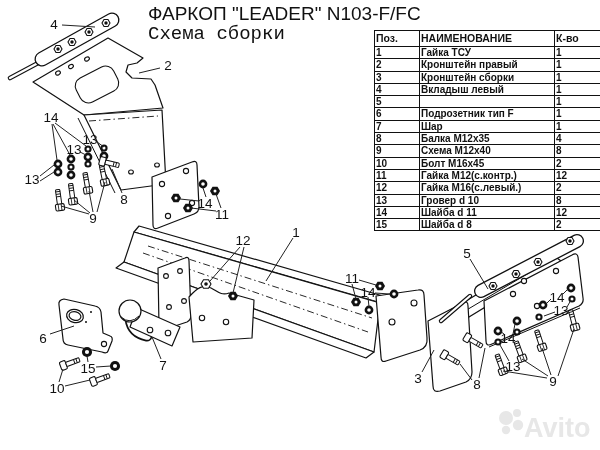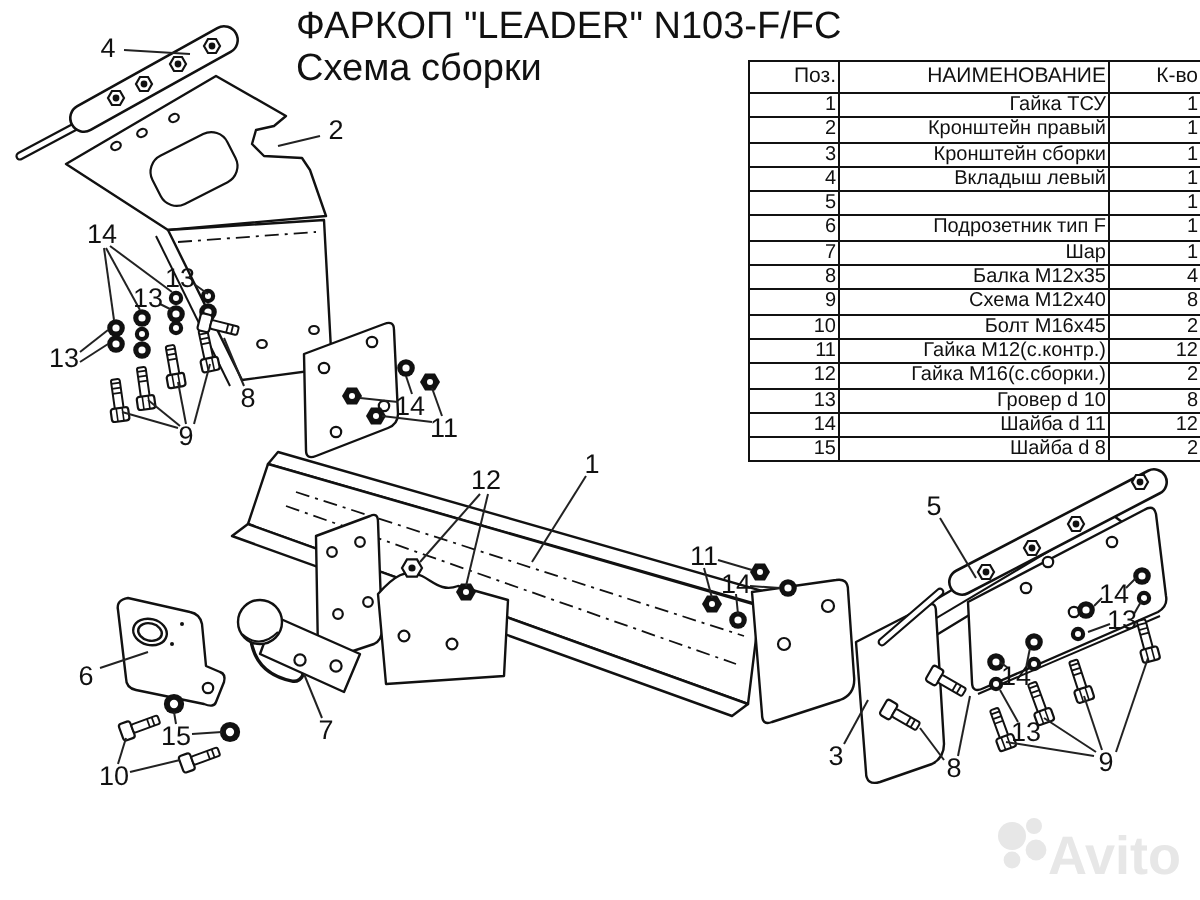--- a/index.html
+++ b/index.html
@@ -1,24 +1,24 @@
 <!DOCTYPE html>
 <html><head>
 <meta charset="utf-8">
 <style>
   html,body{margin:0;padding:0;background:#fff;}
   .stage{position:relative;width:600px;height:450px;background:#fff;overflow:hidden;
          font-family:"Liberation Sans",sans-serif;color:#111;}
   .title{position:absolute;left:148px;top:3px;line-height:21px;}
   .title .l1{font-size:19px;}
-  .title .l2{font-size:19px;}
+  .title .l2{font-size:19px;font-family:Liberation Mono, monospace;}
   .parts-table{position:absolute;left:374px;top:30px;width:223px;border-collapse:collapse;
                font-size:10px;table-layout:fixed;}
-  .parts-table th,.parts-table td{border:1px solid #111;text-align:right;padding:0 1px;
-               line-height:11.3px;height:11.3px;overflow:hidden;white-space:nowrap;font-weight:normal;}
+  .parts-table th,.parts-table td{border:1px solid #111;text-align:left;padding:0 1px;
+               line-height:11.3px;height:11.3px;overflow:hidden;white-space:nowrap;font-weight:bold;}
   .parts-table th{height:15px;line-height:15px;font-size:10.5px;}
   .c-pos{width:42px}.c-name{width:132px}.c-qty{width:43px}
   svg{position:absolute;left:0;top:0;}
   .ln{fill:#fff;stroke:#111;stroke-width:1.2;stroke-linejoin:round;}
   .lnf{fill:none;stroke:#111;stroke-width:1.2;stroke-linejoin:round;}
   .thin{fill:none;stroke:#111;stroke-width:1;}
   .cdash{fill:none;stroke:#111;stroke-width:0.9;stroke-dasharray:7 3 1.5 3;}
   .hole{fill:#fff;stroke:#111;stroke-width:1.1;}
   .plabel{font:13.5px "Liberation Sans",sans-serif;fill:#111;text-anchor:middle;dominant-baseline:central;}
   .leader{stroke:#222;stroke-width:1;}
@@ -370,21 +370,21 @@
           <td>Болт М16х45</td>
           <td>2</td>
         </tr>
         <tr>
           <td>11</td>
           <td>Гайка М12(с.контр.)</td>
           <td>12</td>
         </tr>
         <tr>
           <td>12</td>
-          <td>Гайка М16(с.сборки.)</td>
+          <td>Гайка М16(с.левый.)</td>
           <td>2</td>
         </tr>
         <tr>
           <td>13</td>
           <td>Гровер d 10</td>
           <td>8</td>
         </tr>
         <tr>
           <td>14</td>
           <td>Шайба d 11</td>

